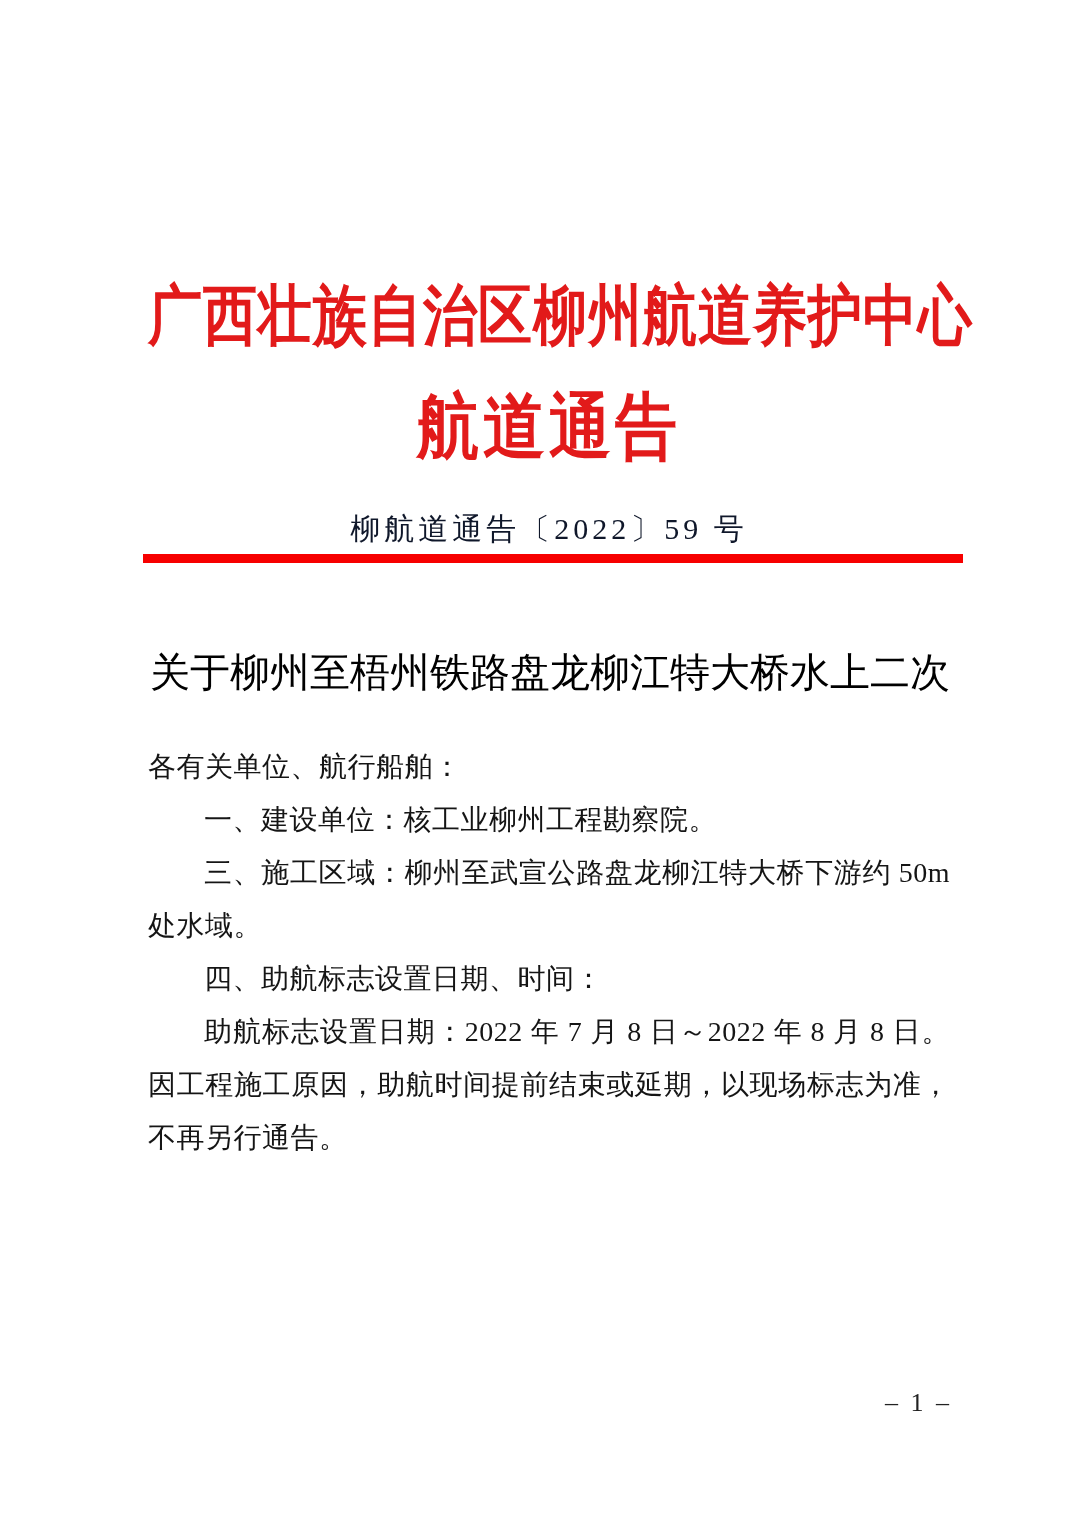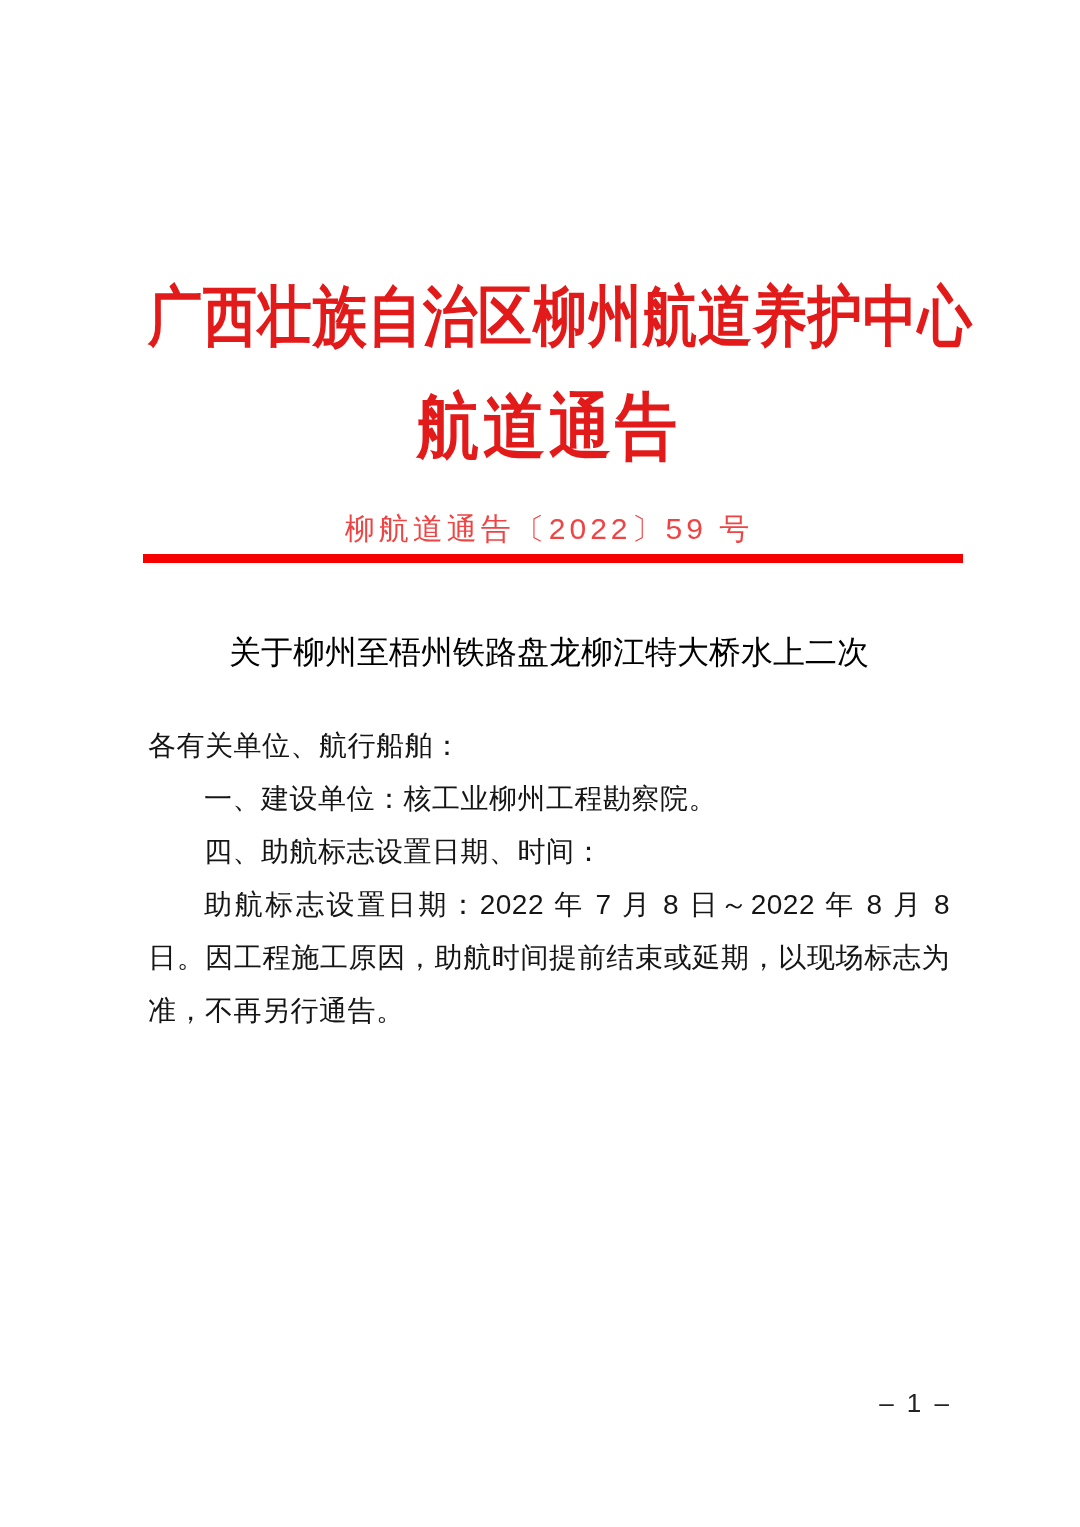--- a/index.html
+++ b/index.html
@@ -3,21 +3,21 @@
 <meta charset="utf-8">
 <style>
   * { margin: 0; padding: 0; box-sizing: border-box; }
   html, body { background: #fff; }
   .page {
     position: relative;
     width: 1080px;
     height: 1527px;
     background: #ffffff;
     overflow: hidden;
-    font-family: Liberation Sans, sans-serif;
+    font-family: Liberation Serif, serif;
     color: #111;
     padding: 272px 130px 0 148px;
   }
   .org-title {
     text-align: center;
     color: var(--title-red, #e21a1a);
     font-size: 54px;
     line-height: 72px;
     letter-spacing: 1px;
     font-weight: 600;
@@ -35,34 +35,34 @@
     font-weight: 600;
     transform: scaleY(1.15);
     transform-origin: center top;
   }
   .doc-number {
     margin-top: 50px;
     text-align: center;
     font-size: 30px;
     line-height: 38px;
     letter-spacing: 4px;
-    color: #ef4444;
+    color: #0f172a;
   }
   .red-rule {
     position: relative;
     left: -5px;
     width: 820px;
     height: 9px;
     margin-top: 6px;
     background: var(--rule-red, #f70000);
   }
   .subject {
-    margin-top: 62px;
-    text-align: center;
-    font-size: 32px;
+    margin-top: 83px;
+    text-align: right;
+    font-size: 40px;
     line-height: 54px;
     font-weight: 500;
     color: #000;
     letter-spacing: 0px;
   }
   .body-text {
     margin-top: 40px;
     font-size: 28px;
     line-height: 53px;
     color: #151515;
@@ -93,19 +93,20 @@
 
   <div class="red-rule"></div>
 
   <div class="subject">
     <span>关于柳州至梧州铁路盘龙柳江特大桥水上二次</span><br>
   </div>
 
   <div class="body-text">
     <p>各有关单位、航行船舶：</p>
     <p class="indent">一、建设单位：核工业柳州工程勘察院。</p>
+    <p class="indent">三、施工区域：柳州至武宣公路盘龙柳江特大桥下游约 50m 处水域。</p>
     <p class="indent">四、助航标志设置日期、时间：</p>
     <p class="indent">助航标志设置日期：2022 年 7 月 8 日～2022 年 8 月 8 日。因工程施工原因，助航时间提前结束或延期，以现场标志为准，不再另行通告。</p>
   </div>
 
   <div class="page-number">– 1 –</div>
 
 </div>
 
 </body></html>

